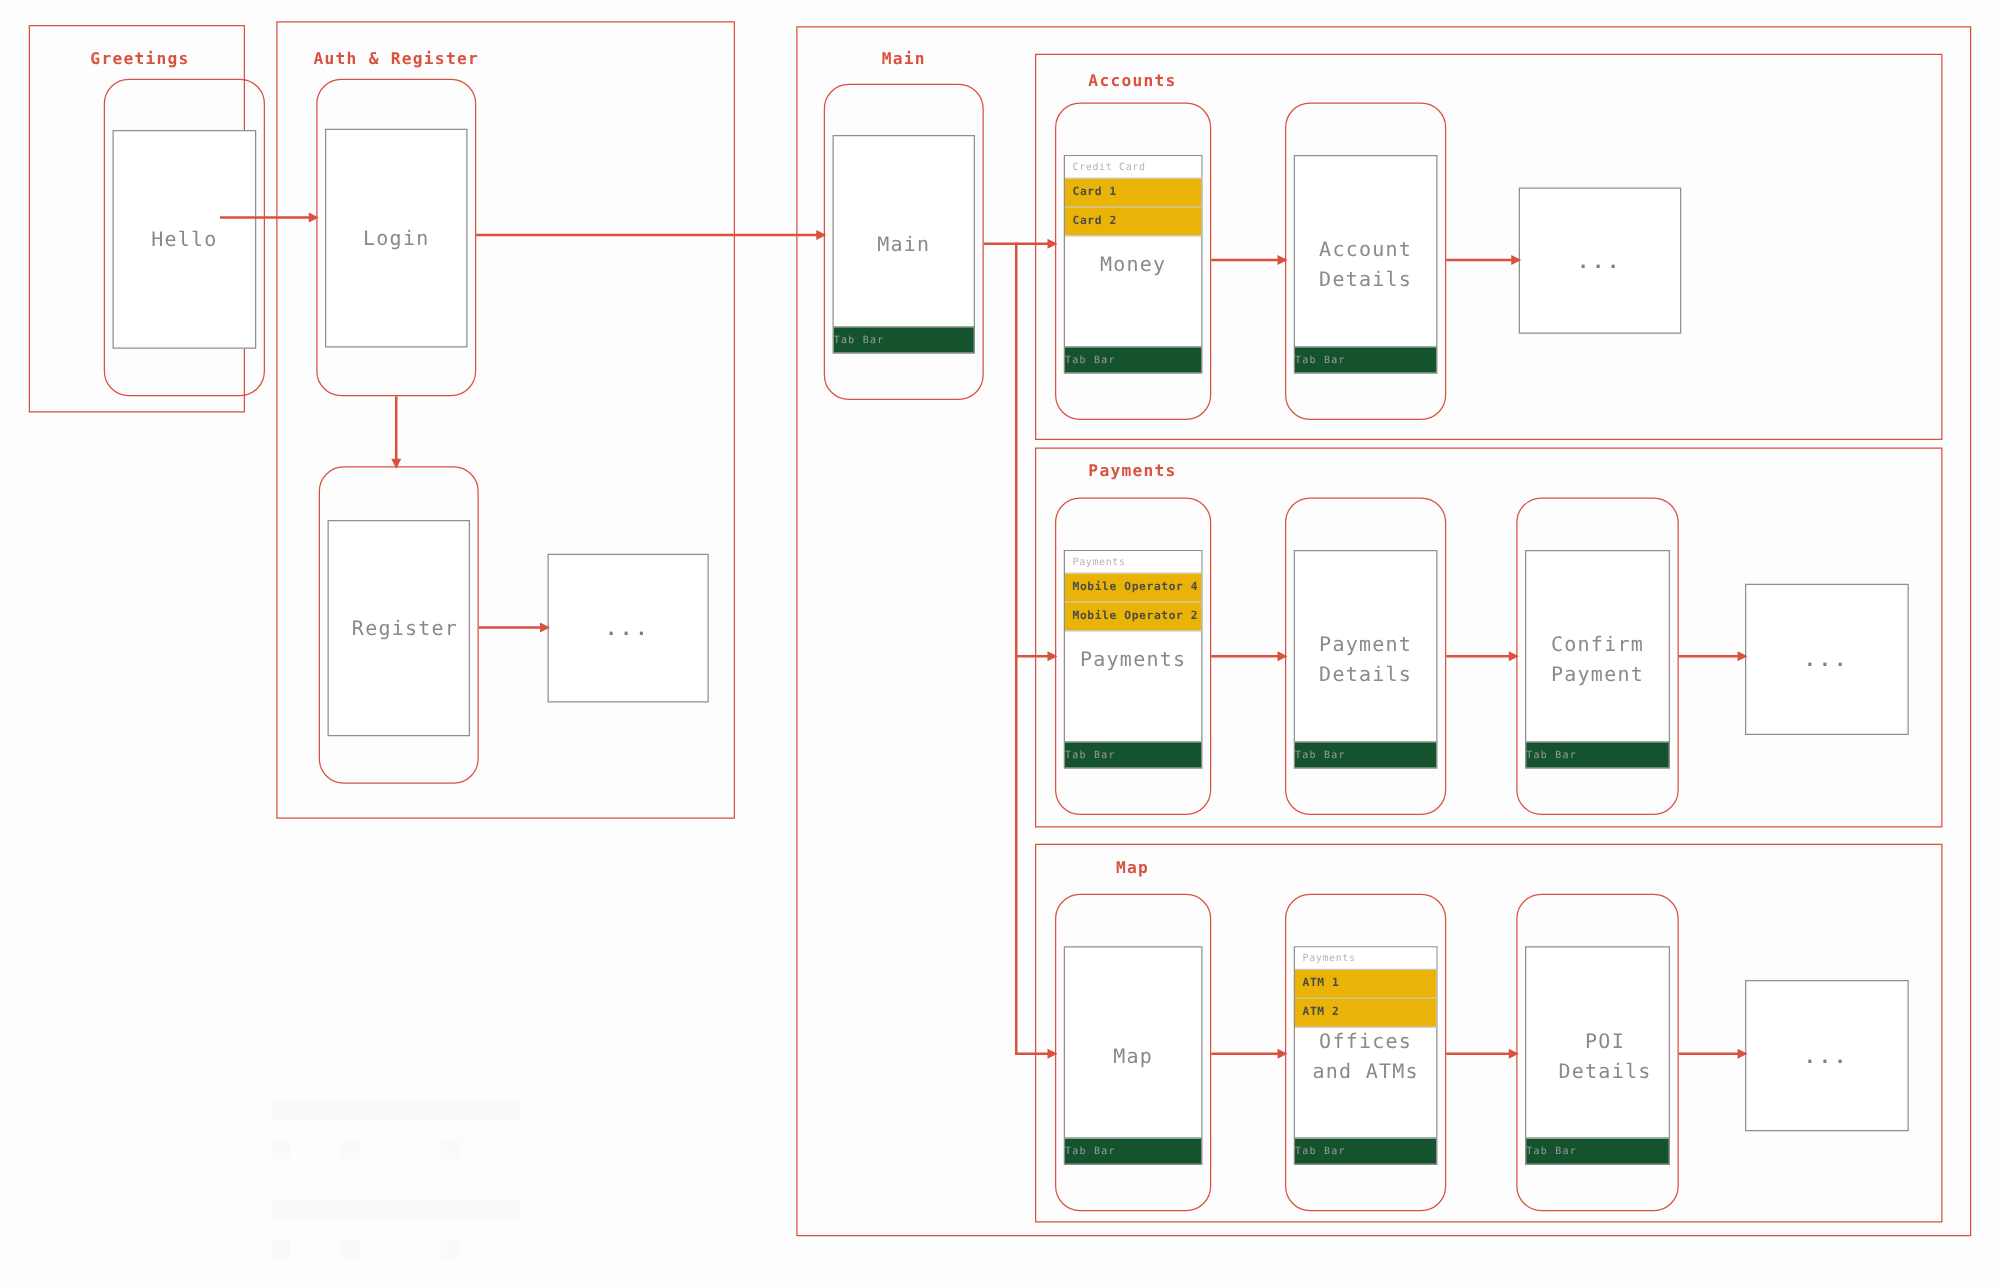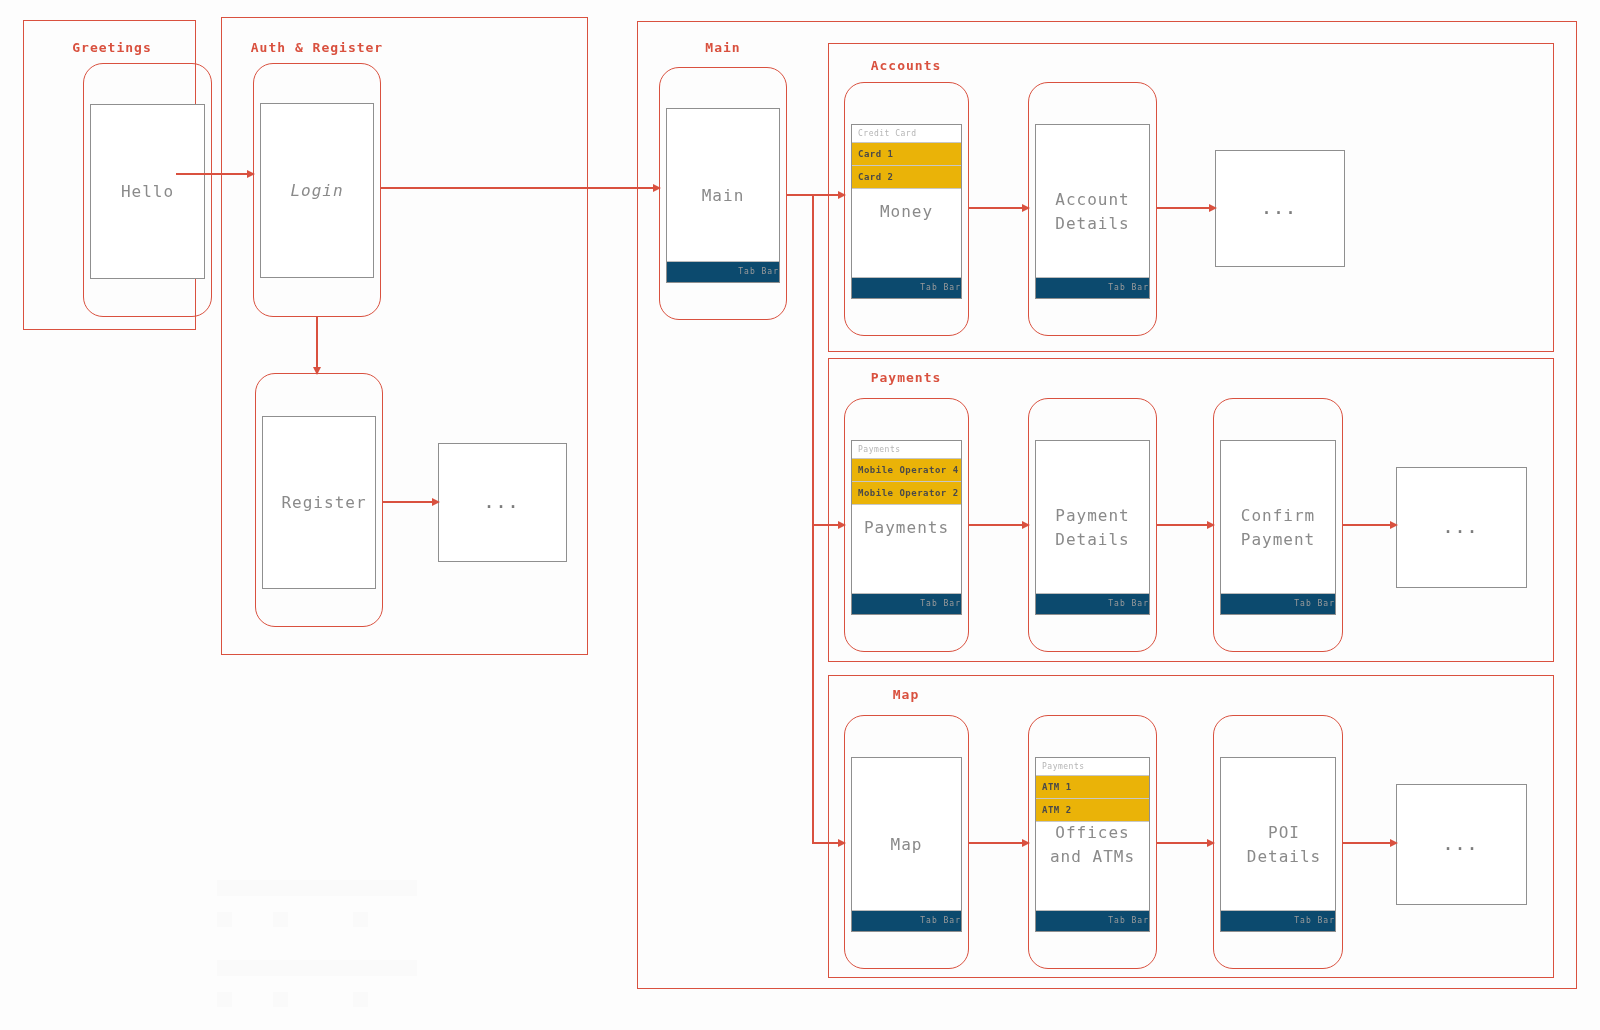--- a/index.html
+++ b/index.html
@@ -39,22 +39,22 @@
     padding-left:6px;border-bottom:1px solid #c7c7c7;letter-spacing:0.5px;
     text-align:left;
   }
   .lrow{
     height:23px;line-height:23px;font-size:9px;font-weight:bold;color:#4a4a4a;
     padding-left:6px;border-bottom:1px solid #c7c7c7;letter-spacing:0.5px;
     text-align:left;background:#eab308;
   }
   .tabbar{
     position:absolute;bottom:0;left:0;right:0;height:21px;line-height:20px;
-    background:#0c4a6e;border-top:1px solid #bcbcbc;
-    font-size:8px;color:#9b9b9b;letter-spacing:1px;text-align:right;
+    background:#14532d;border-top:1px solid #bcbcbc;
+    font-size:8px;color:#9b9b9b;letter-spacing:1px;text-align:left;
   }
   .dots{
     position:absolute;border:1px solid var(--gray-border);background:#fff;
     display:flex;align-items:center;justify-content:center;
     color:#7d7d7d;font-size:15px;font-weight:bold;letter-spacing:3px;
   }
   
   .ah{position:absolute;height:2px;background:var(--red);}
   .av{position:absolute;width:2px;background:var(--red);}
   .ah.head::after{
@@ -91,21 +91,21 @@
 <div class="group" style="left:828px;top:675px;width:726px;height:303px;"></div>
 <div class="glabel" style="left:906px;top:687px;">Map</div>
 
 <div class="phone" style="left:47px;top:63px;width:129px;height:254px;margin-left:36px;">
   <div class="screen" style="top:40px;height:175px;">
     <span class="slabel">Hello</span>
   </div>
 </div>
 
 <div class="phone" style="left:253px;top:63px;width:128px;height:254px;">
-  <div class="screen" style="top:39px;height:175px;font-style:italic;">
+  <div class="screen" style="top:39px;height:175px;">
     <span class="slabel">Login</span>
   </div>
 </div>
 
 <div class="phone" style="left:255px;top:373px;width:128px;height:254px;">
   <div class="screen" style="top:42px;height:173px;padding-left:10px;">
     <span class="slabel">Register</span>
   </div>
 </div>
 

